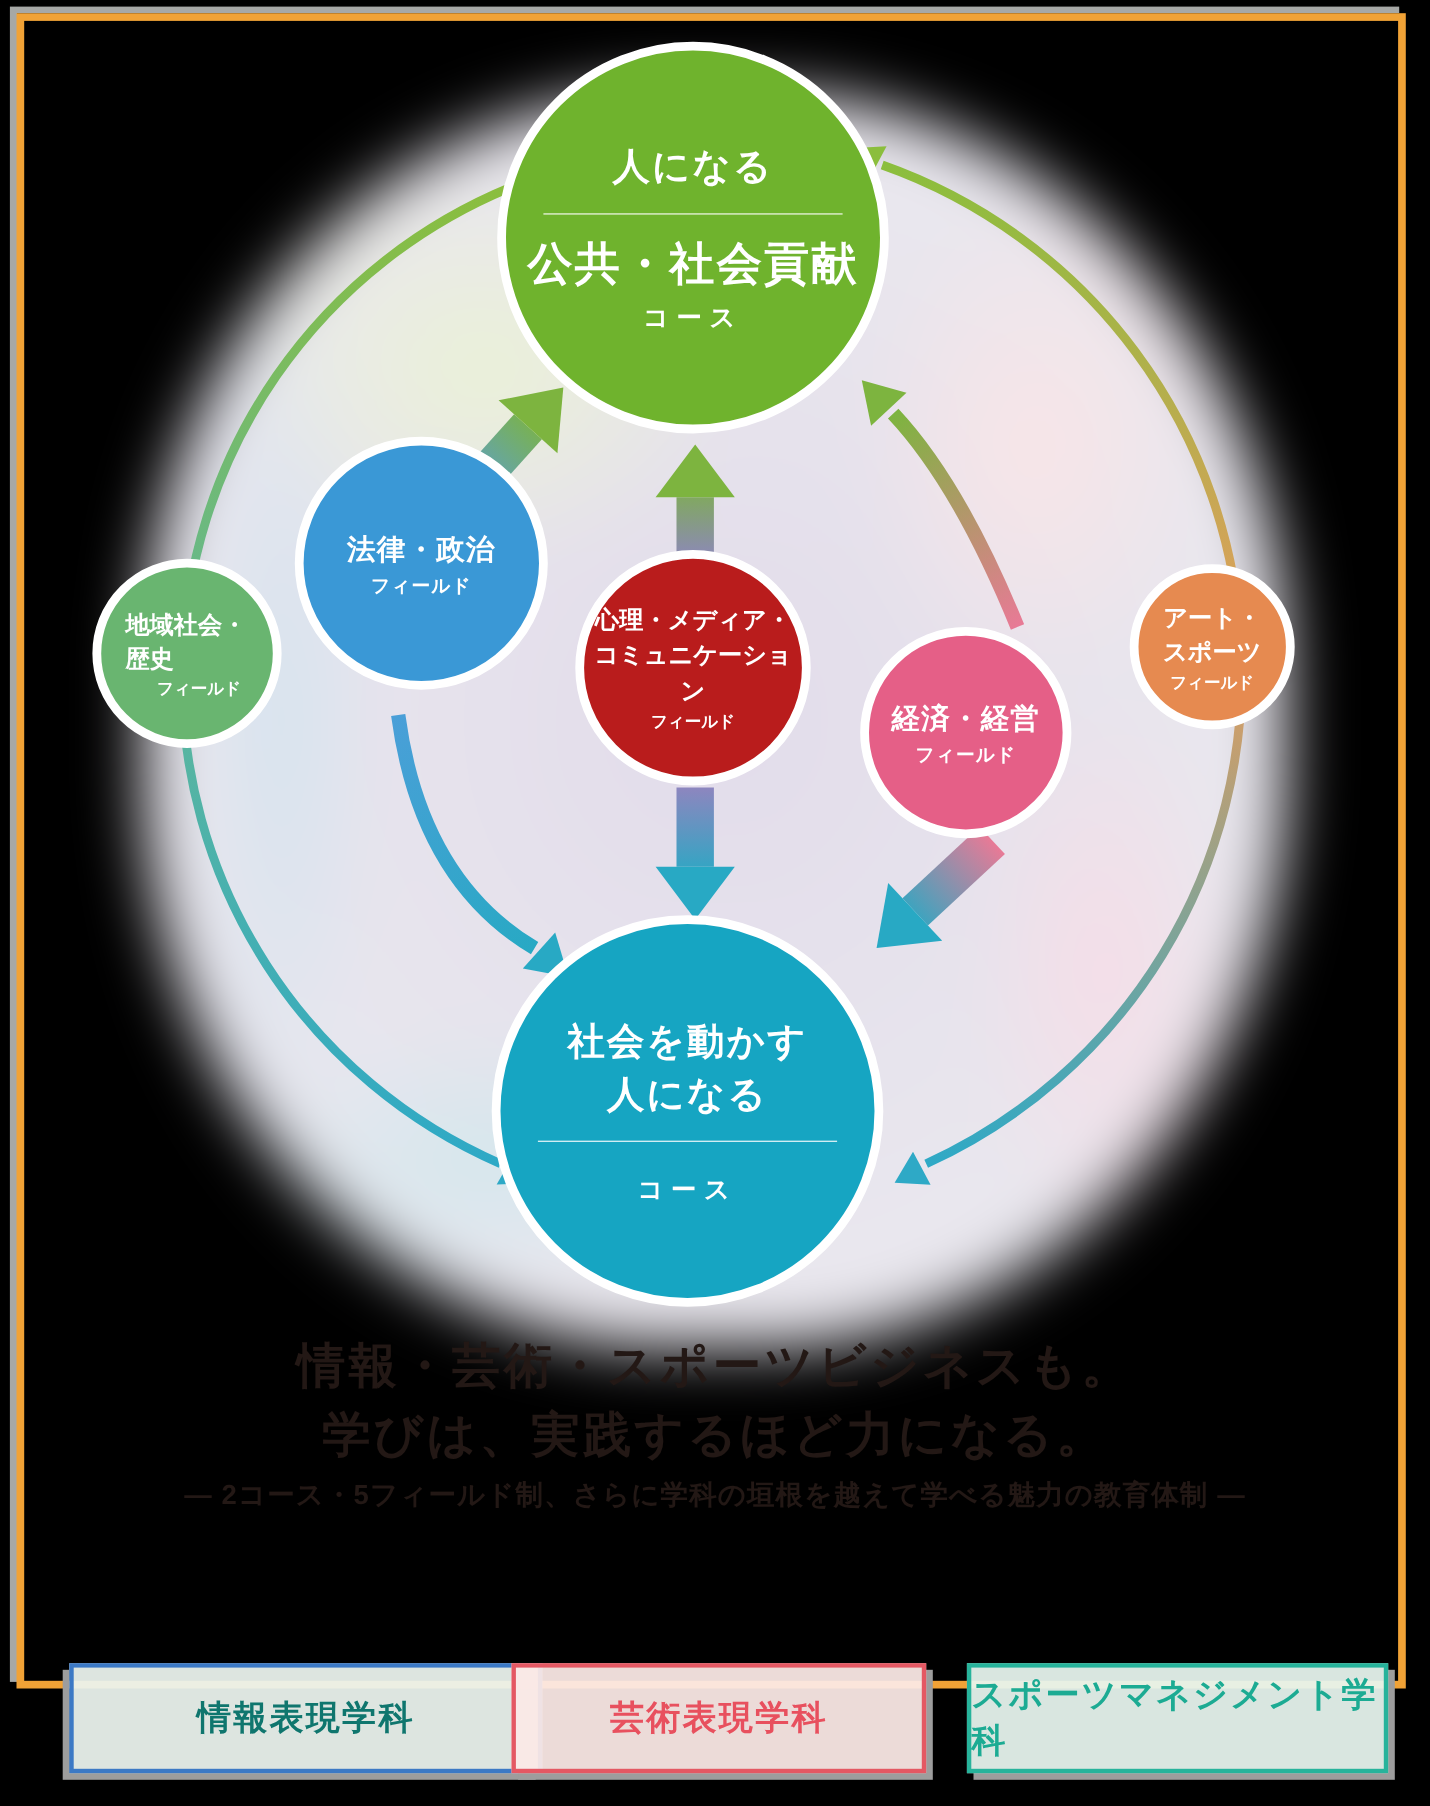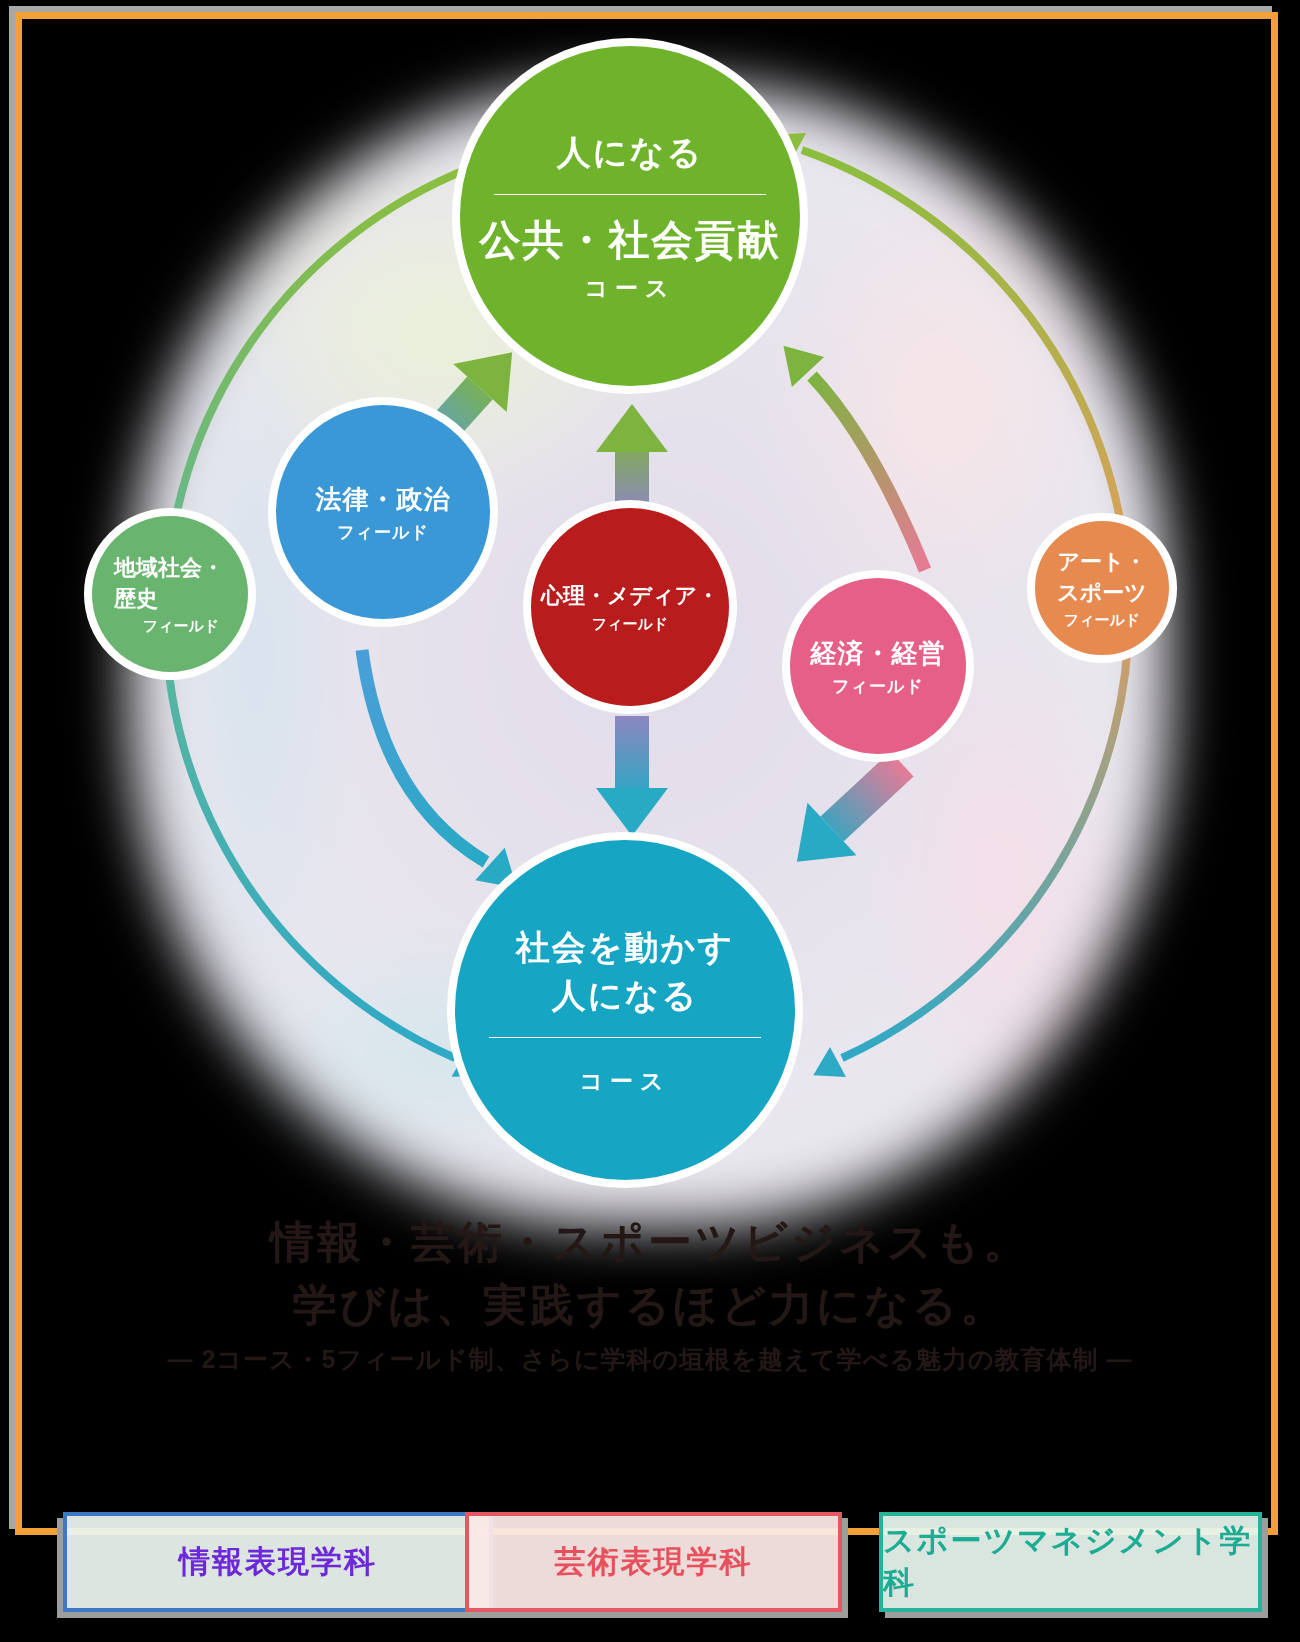--- a/index.html
+++ b/index.html
@@ -42,21 +42,21 @@
   .f-suffix{font-size:17px;margin-top:4px;letter-spacing:1px;}
   .f-suffix-sm{font-size:15px;margin-top:3px;}
   
   .caption{position:absolute;left:0;top:1210px;width:1300px;text-align:center;color:#231815;font-weight:bold;}
   .cap1{font-size:44px;line-height:64px;letter-spacing:3px;}
   .cap2{font-size:44px;line-height:62px;letter-spacing:3px;}
   .cap3{font-size:25px;line-height:46px;letter-spacing:1px;}
   
   .dept{position:absolute;top:1512px;height:100px;box-sizing:border-box;border-style:solid;border-width:4px;
         display:flex;align-items:center;justify-content:center;font-weight:bold;font-size:31px;letter-spacing:2px;}
-  .dept1{left:63px;width:430px;background:rgba(235,243,238,.94);border-color:#3c79c5;color:#6d28d9;box-shadow:-6px 6px 0 0 #9d9d9d;}
+  .dept1{left:63px;width:430px;background:rgba(235,243,238,.94);border-color:#3c79c5;color:#0f766e;box-shadow:-6px 6px 0 0 #9d9d9d;}
   .dept2{left:465px;width:377px;background:rgba(251,233,230,.94);border-color:#e45863;color:#e8505e;box-shadow:6px 6px 0 0 #9d9d9d;}
   .dept3{left:863px;width:383px;background:rgba(231,244,238,.94);border-color:#27b39b;color:#1cab93;box-shadow:6px 6px 0 0 #9d9d9d;margin-left:16px;}
 </style>
 </head>
 <body>
 
 <div class="stage">
 
   <div class="frame"></div>
   <div class="blob"></div>
@@ -162,20 +162,21 @@
     <div class="f-suffix-sm" style="align-self:center;">フィールド</div>
   </div>
 
   <div class="circle c-houritsu">
     <div class="f-main">法律・政治</div>
     <div class="f-suffix">フィールド</div>
   </div>
 
   <div class="circle c-shinri">
     <div class="f-main-sm">心理・メディア・</div>
+    <div class="f-main-sm">コミュニケーション</div>
     <div class="f-suffix-sm">フィールド</div>
   </div>
 
   <div class="circle c-keizai">
     <div class="f-main">経済・経営</div>
     <div class="f-suffix">フィールド</div>
   </div>
 
   <div class="circle c-art">
     <div class="f-main-xs">アート・</div>

